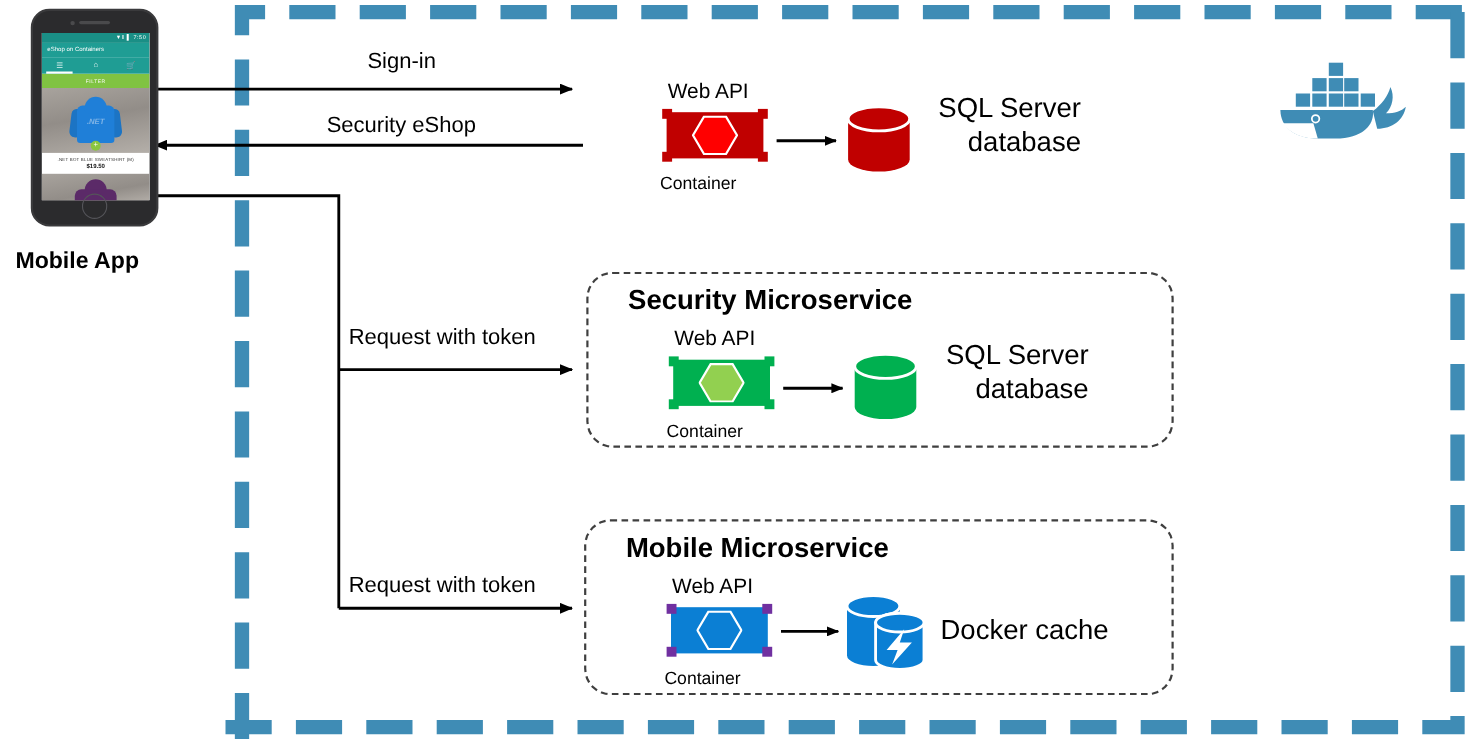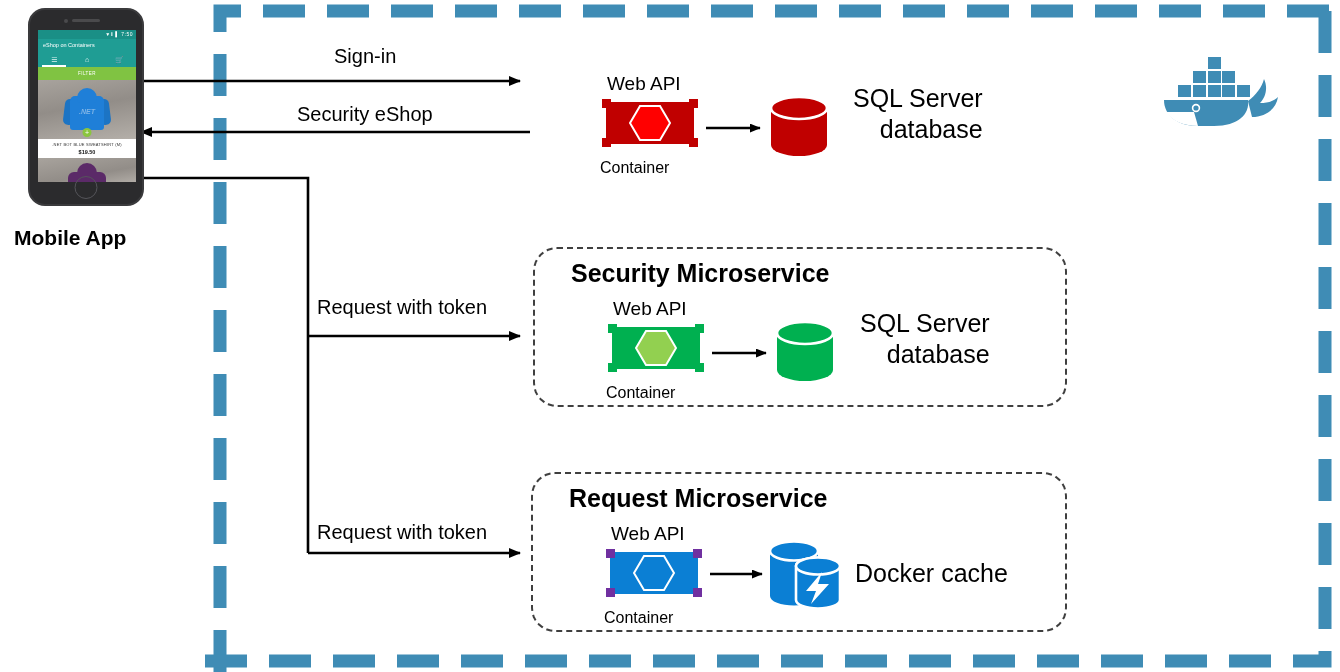--- a/index.html
+++ b/index.html
@@ -478,21 +478,21 @@
     <div class="hbr br" style="background:#00b050;"></div>
   </div>
   <div class="container-label" style="left:606px; top:384px;">Container</div>
   <div class="store-label" style="left:860px; top:308px;">
     <div>SQL Server</div>
     <div>database</div>
   </div>
 
   <div class="ms-box" style="left:531px; top:472px; width:536px; height:160px;">
     <div class="ms-title">
-      <span>Request Microservice</span>
+      <span>Mobile Microservice</span>
       <span class="sub"></span>
     </div>
   </div>
   <div class="webapi-label" style="left:611px; top:523px;">Web API</div>
   <div class="cont-icon" style="left:606px; top:549px;">
     <div class="cont-body" style="background:#0b7fd4;">
       <svg class="cont-hex" viewBox="0 0 42 36">
         <path d="M11,1 L31,1 L41,18 L31,35 L11,35 L1,18 Z" fill="#0b7fd4" stroke="#ffffff" stroke-width="2"></path>
       </svg>
     </div>

